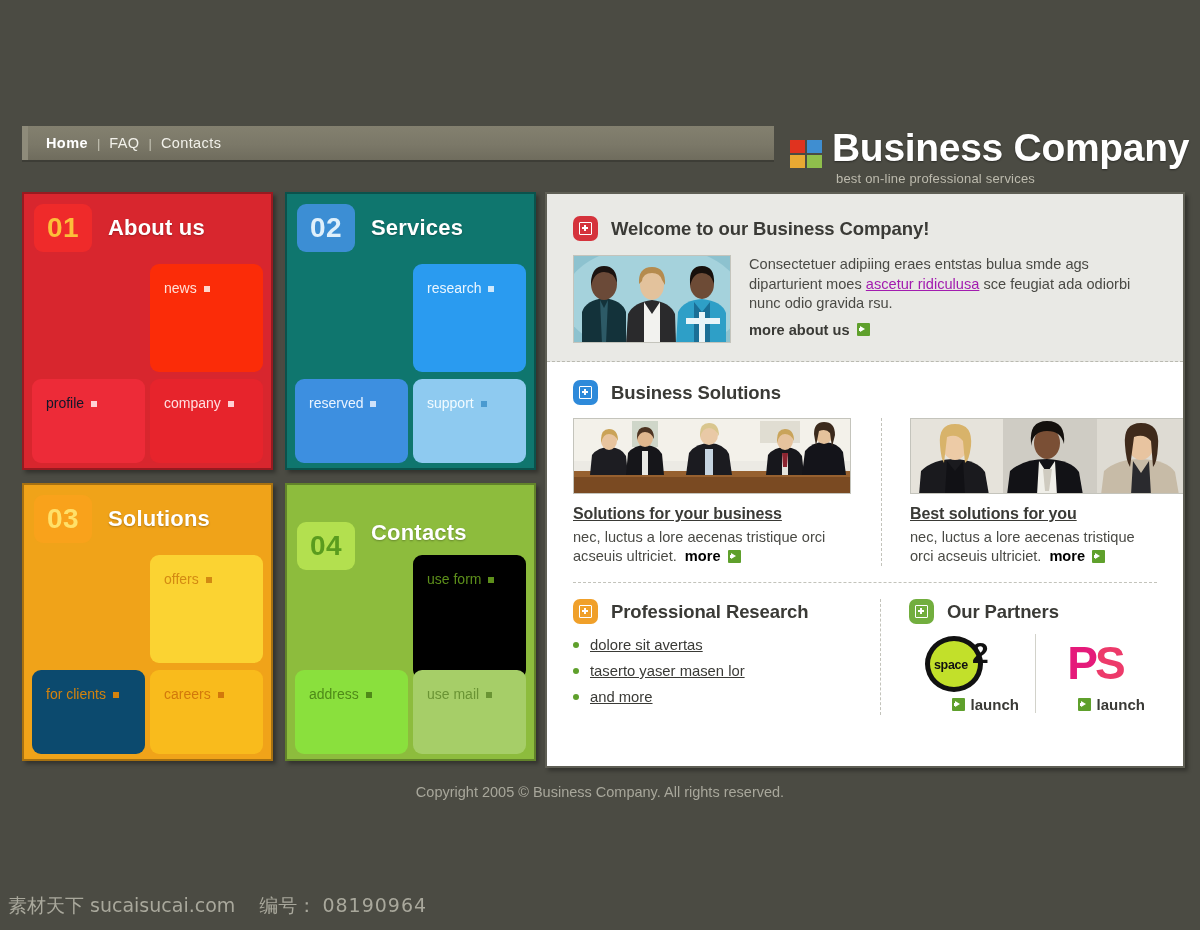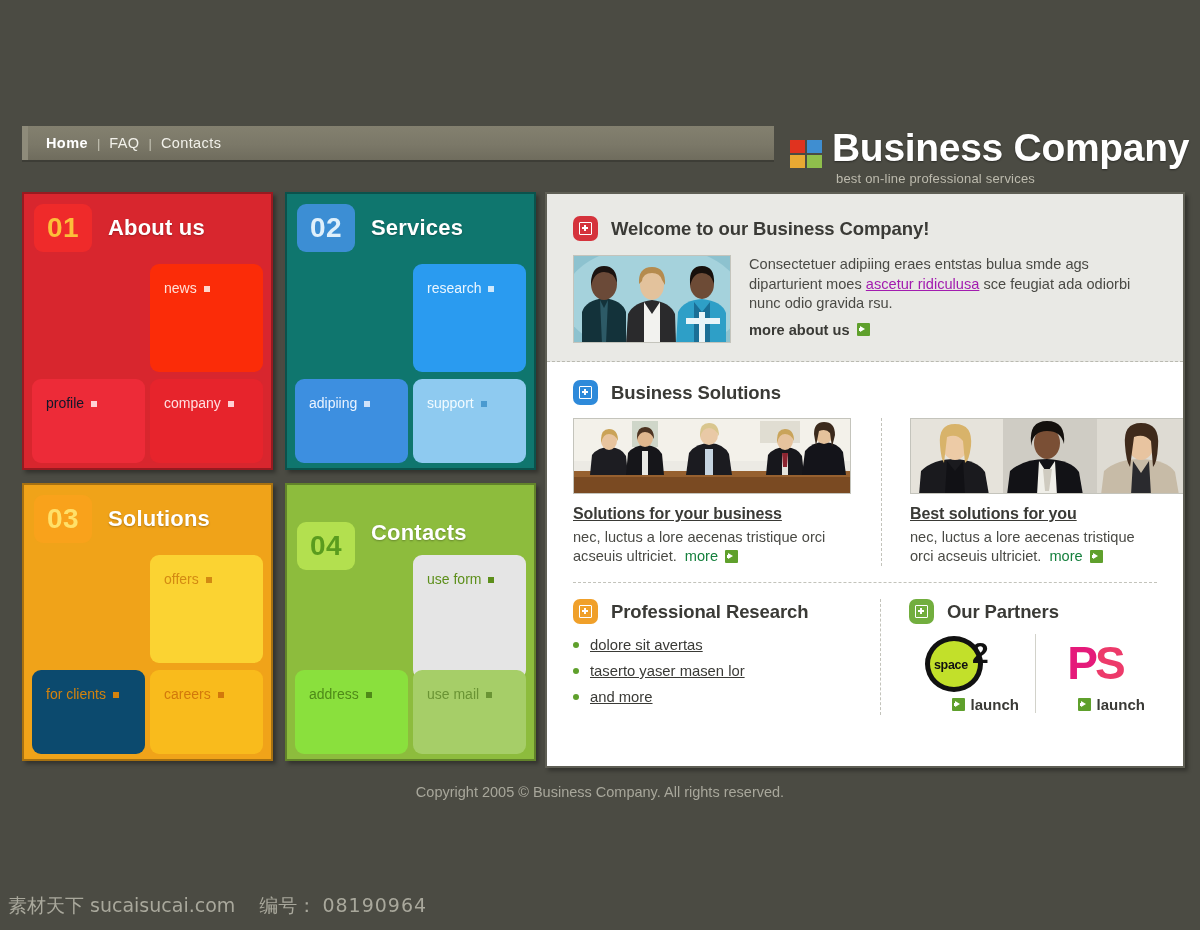--- a/index.html
+++ b/index.html
@@ -104,21 +104,21 @@
 
   
   #p3-offers     { left:126px; top:70px;  width:113px; height:108px; background:#fbd332; color:#d38a12; }
   #p3-offers .dot { background:#d38a12; }
   #p3-forclients { left:8px;   top:185px; width:113px; height:84px;  background:#0c4a6e; color:#d4830d; }
   #p3-forclients .dot { background:#d4830d; }
   #p3-careers    { left:126px; top:185px; width:113px; height:84px;  background:#f9bb1c; color:#d2780b; }
   #p3-careers .dot { background:#d2780b; }
 
   
-  #p4-useform { left:126px; top:70px;  width:113px; height:124px; background:#e5e5e5; color:#5d8f1b; }
+  #p4-useform { left:126px; top:70px;  width:113px; height:124px; background:#000000; color:#5d8f1b; }
   #p4-useform .dot { background:#5d8f1b; }
   #p4-address { left:8px;   top:185px; width:113px; height:84px;  background:#8ae03d; color:#4f8a18; }
   #p4-address .dot { background:#4f8a18; }
   #p4-usemail { left:126px; top:185px; width:113px; height:84px;  background:#a6ce68; color:#6a9434; }
   #p4-usemail .dot { background:#6a9434; }
 
   
   #content {
     position:absolute; left:545px; top:192px; width:640px; height:576px;
     background:#ffffff; border:2px solid #5f5f55;
@@ -189,21 +189,21 @@
   #solutions { padding:18px 40px 0 26px; }
   #sol-cols { display:flex; margin-top:13px; }
   .sol-col { width:278px; }
   .sol-col.right { margin-left:30px; padding-left:28px; border-left:1px dashed #c3c3bb; }
   .sol-photo { width:278px; height:76px; border:1px solid #c4c4bc; overflow:hidden; position:relative; }
   .sol-title {
     display:block; margin-top:11px; font-size:16px; font-weight:bold;
     color:#3a3a36; text-decoration:underline; letter-spacing:-0.1px;
   }
   .sol-para { margin-top:5px; font-size:14.6px; line-height:19px; color:#4a4a45; }
-  .sol-more { display:inline-flex; align-items:center; font-weight:normal; color:#15803d; text-decoration:none; margin-left:8px; }
+  .sol-more { display:inline-flex; align-items:center; font-weight:bold; color:#000000; text-decoration:none; margin-left:8px; }
 
   #divider {
     margin:16px 26px 0 26px; border-top:1px dashed #c3c3bb;
   }
 
   
   #bottom { display:flex; padding:16px 26px 0 26px; }
   #research-col { width:278px; }
   #partners-col { margin-left:30px; padding-left:28px; border-left:1px dashed #c3c3bb; width:278px; }
   .res-list { list-style:none; margin-top:13px; }
@@ -289,21 +289,21 @@
     <a class="tile" id="p1-profile" href="#"><span>profile</span><span class="dot"></span></a>
     <a class="tile" id="p1-company" href="#"><span>company</span><span class="dot"></span></a>
   </div>
 
   <div class="panel" id="panel-2">
     <div class="panel-head">
       <div class="num-box">02</div>
       <div class="panel-title">Services</div>
     </div>
     <a class="tile" id="p2-research" href="#"><span>research</span><span class="dot"></span></a>
-    <a class="tile" id="p2-analyzing" href="#"><span>adipiing</span><span class="dot"></span></a>
+    <a class="tile" id="p2-analyzing" href="#"><span>reserved</span><span class="dot"></span></a>
     <a class="tile" id="p2-support" href="#"><span>support</span><span class="dot"></span></a>
   </div>
 
   <div class="panel" id="panel-3">
     <div class="panel-head">
       <div class="num-box">03</div>
       <div class="panel-title">Solutions</div>
     </div>
     <a class="tile" id="p3-offers" href="#"><span>offers</span><span class="dot"></span></a>
     <a class="tile" id="p3-forclients" href="#"><span>for clients</span><span class="dot"></span></a>

